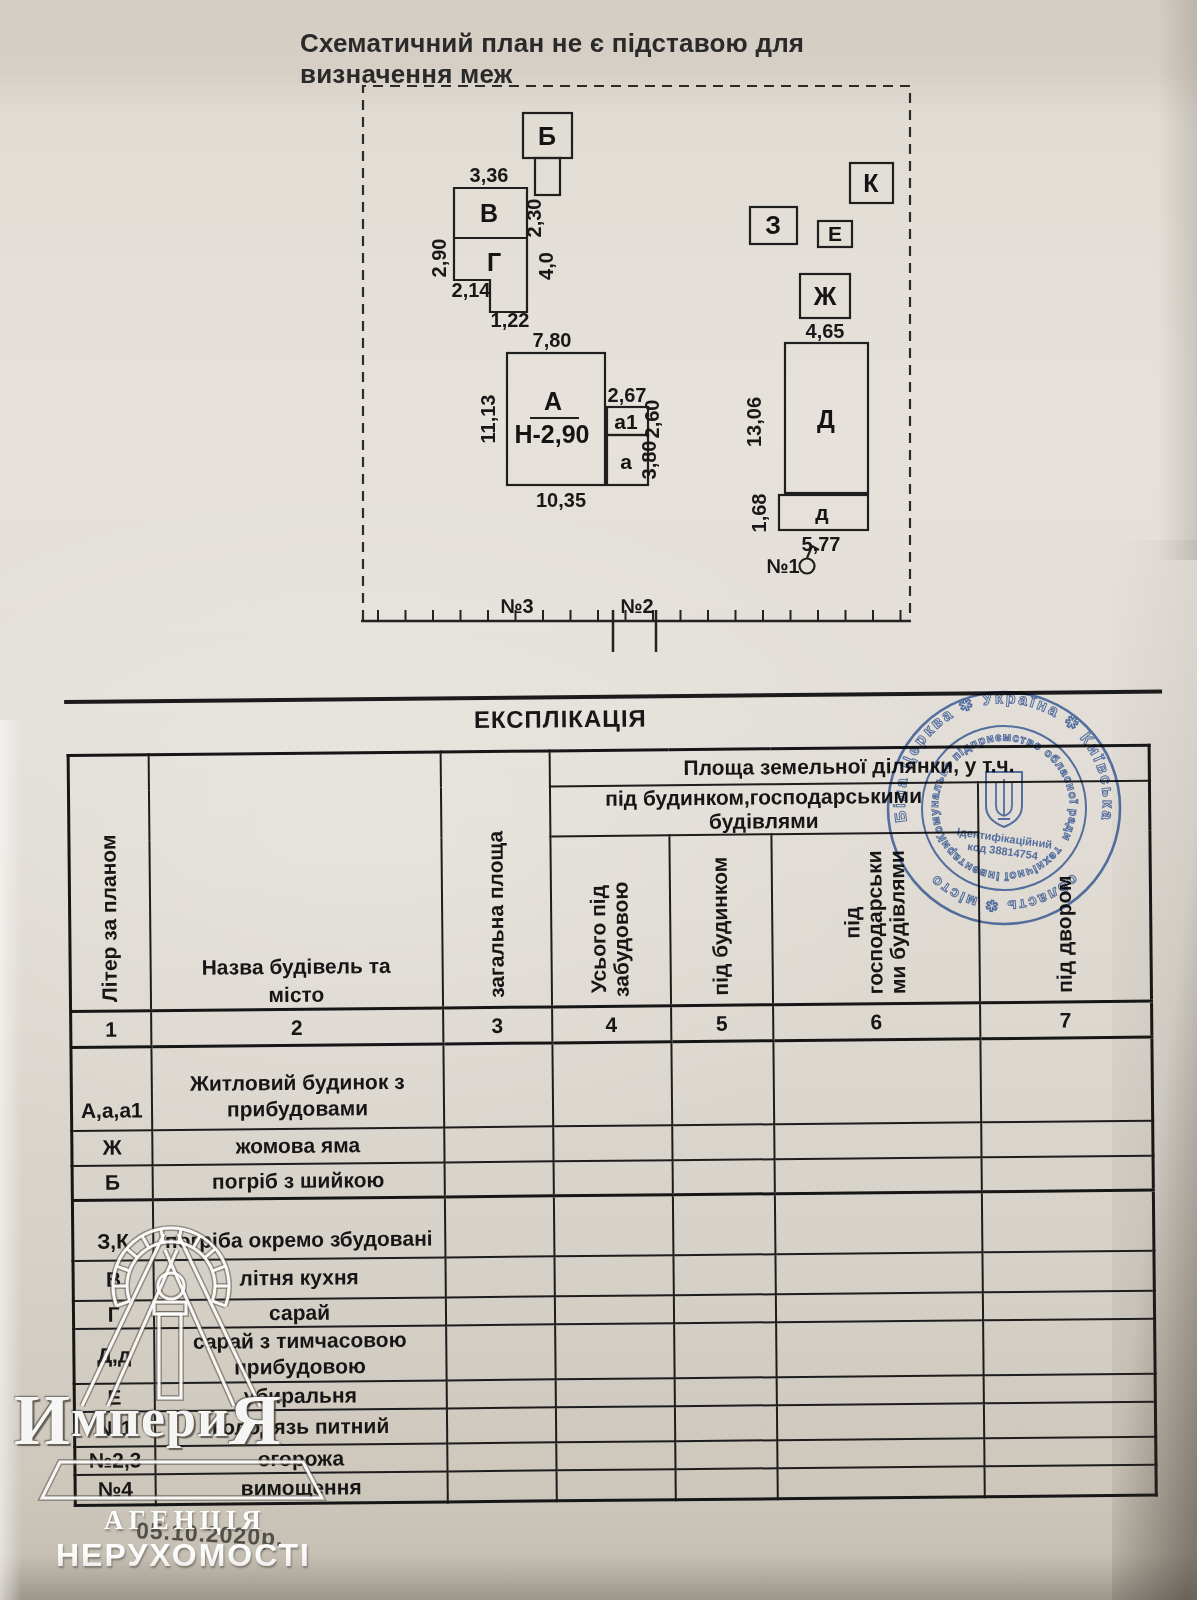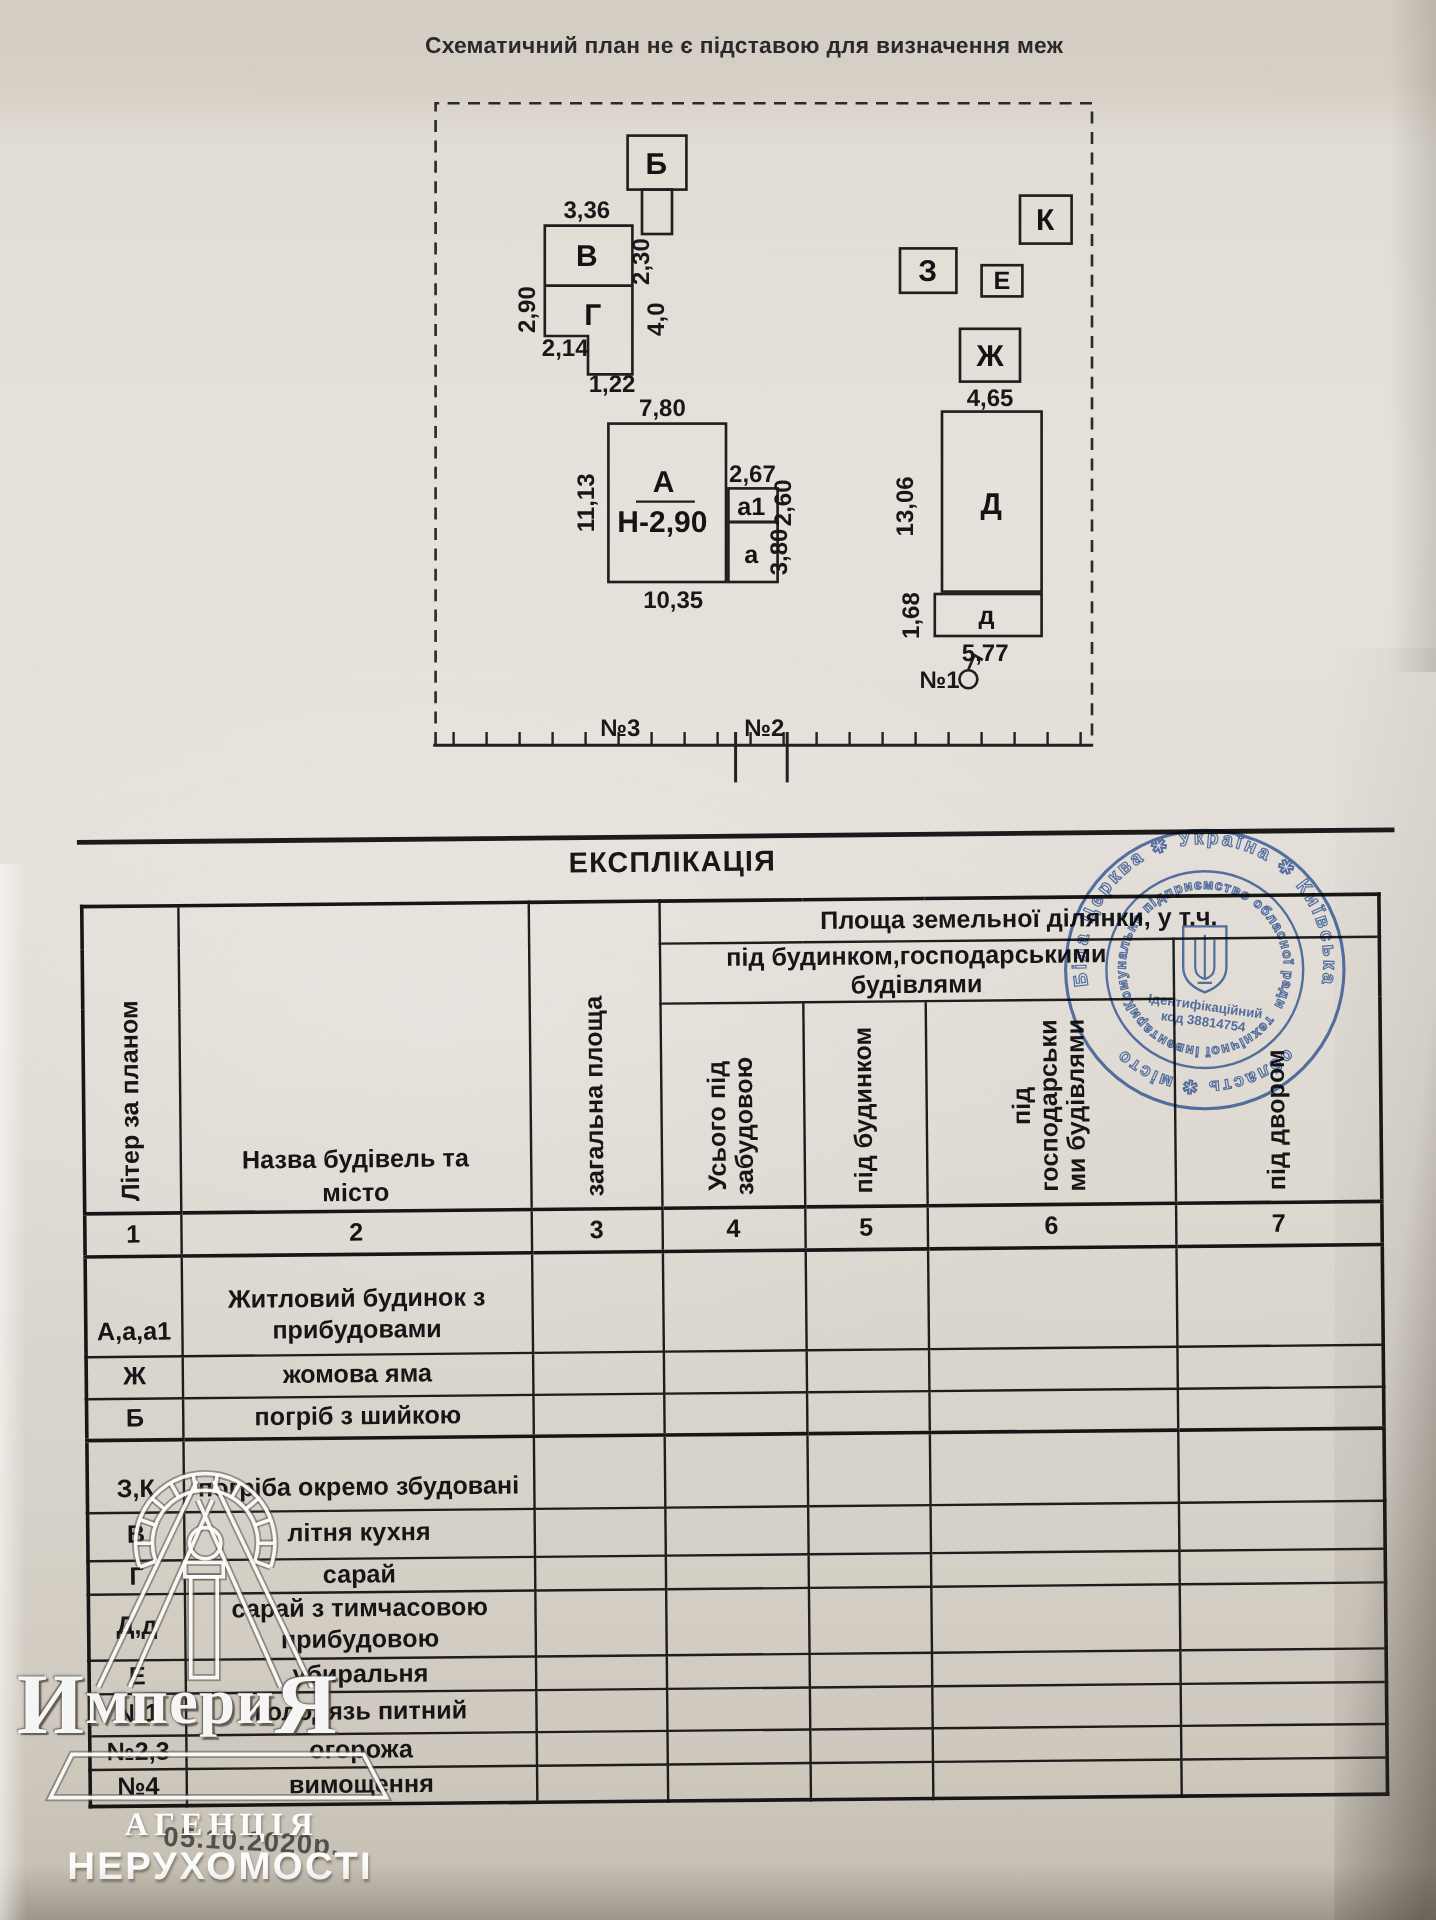--- a/index.html
+++ b/index.html
@@ -10,22 +10,22 @@
       linear-gradient(180deg,#d4cdc4 0px,#d6cfc6 70px,#e1ddd5 120px,#e6e2db 420px,#e3dfd8 700px,#ddd8d0 1000px,#d7d2c9 1250px,#cdc7bc 1480px,#c3bcb0 1600px);}
   .shade-right{position:absolute;top:540px;right:0;width:85px;height:1060px;pointer-events:none;
     background:linear-gradient(97deg, rgba(56,48,39,0) 0%, rgba(56,48,39,.08) 55%, rgba(56,48,39,.5) 95%);}
   .shade-right-top{position:absolute;top:0;right:0;width:40px;height:560px;pointer-events:none;
     background:linear-gradient(90deg, rgba(80,70,58,0), rgba(80,70,58,.18));}
   .shade-bottom{position:absolute;left:0;bottom:0;width:100%;height:46px;pointer-events:none;
     background:linear-gradient(180deg, rgba(60,52,44,0), rgba(60,52,44,.28));}
   .light-left{position:absolute;left:0;top:720px;width:22px;height:880px;pointer-events:none;
     background:linear-gradient(90deg, rgba(255,255,255,.55), rgba(255,255,255,0));}
 
-  .doc-title{position:absolute;left:300px;top:28px;width:640px;text-align:center;
-    font-size:19px;font-weight:600;color:#2a2a2a;letter-spacing:.2px;}
+  .doc-title{position:absolute;left:300px;top:28px;width:640px;
+    font-size:26px;font-weight:600;color:#2a2a2a;letter-spacing:.2px;}
 
   svg text{font-family:"Liberation Sans",sans-serif;}
   .plan-svg{position:absolute;left:0;top:0;}
   .bld{fill:none;stroke:#1f1f1f;stroke-width:2.2px;}
   .dim{font-size:20px;font-weight:600;fill:#181818;}
   .blab{font-size:25px;font-weight:700;fill:#141414;}
   .blab-sm{font-size:21px;font-weight:700;fill:#141414;}
   .dash{fill:none;stroke:#2b2b2b;stroke-width:2.2px;stroke-dasharray:10 7;}
   .solidline{fill:none;stroke:#222;stroke-width:2.5px;}
 

